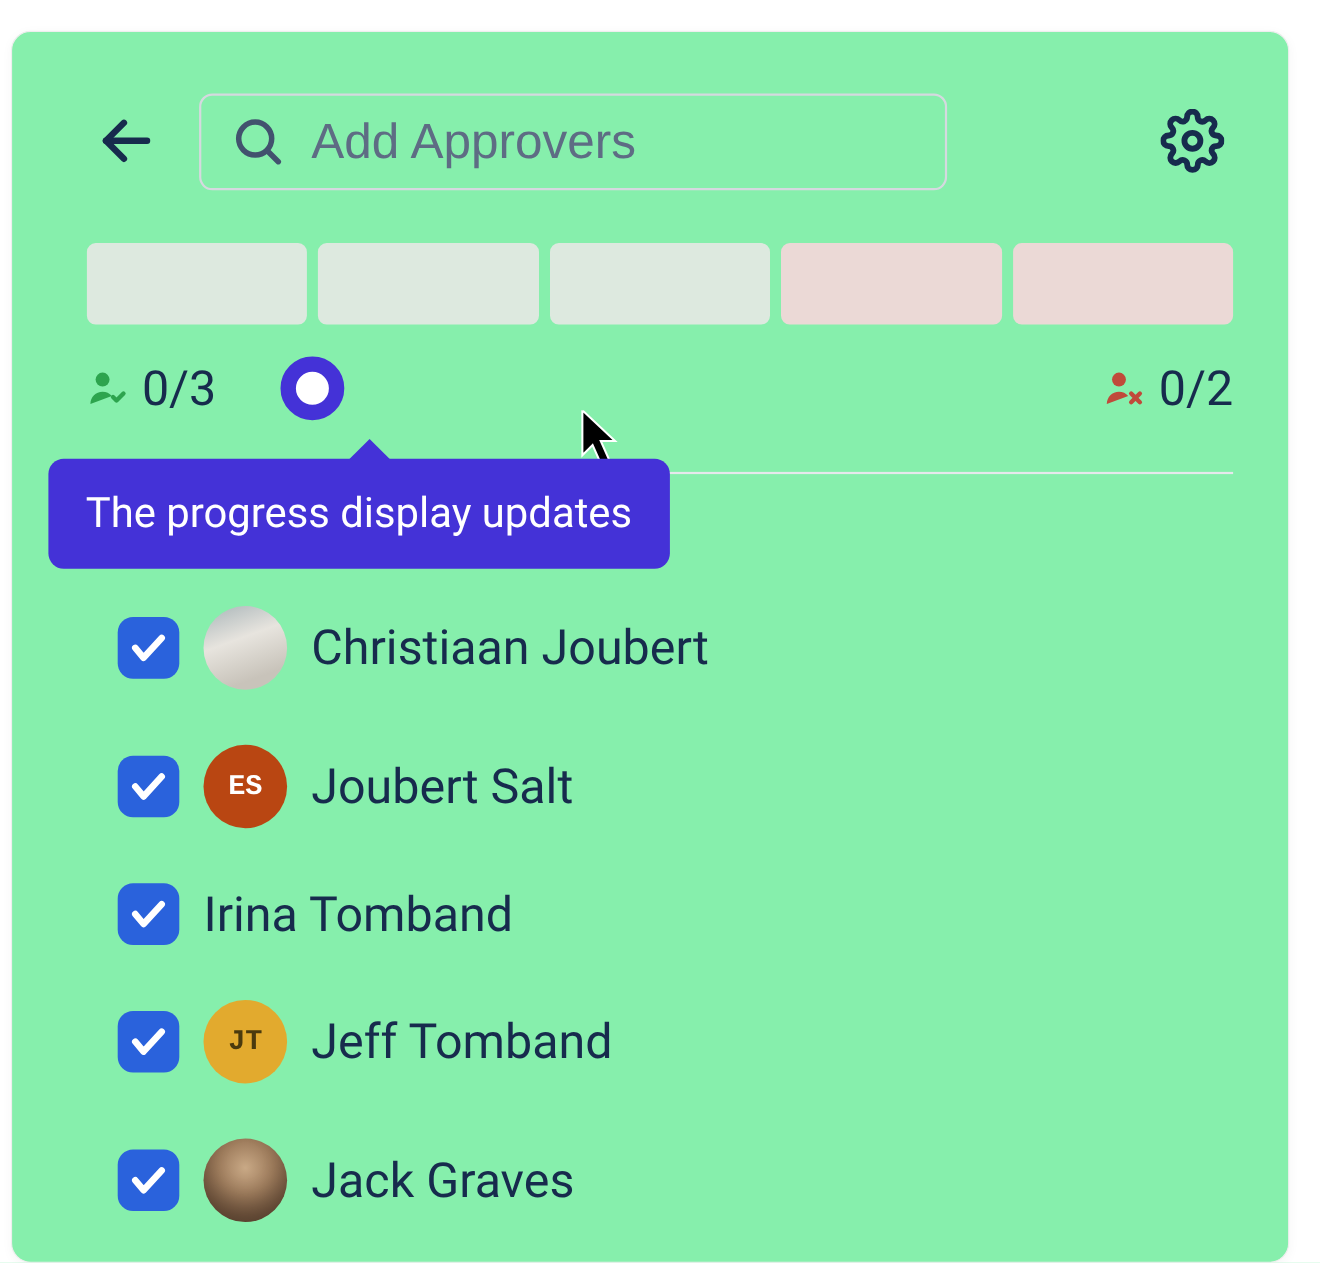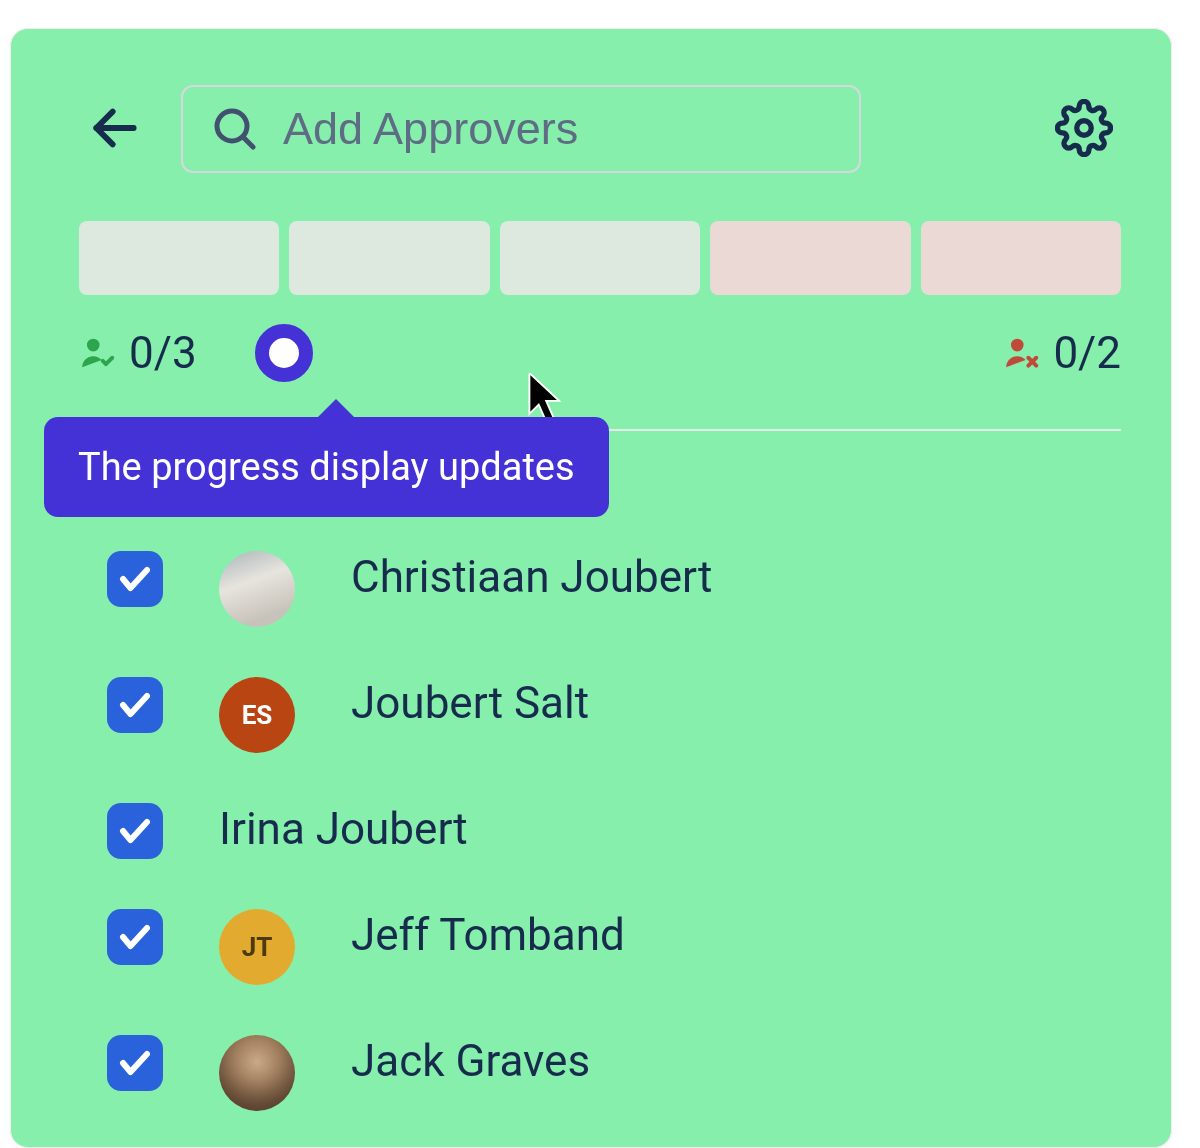--- a/index.html
+++ b/index.html
@@ -144,21 +144,22 @@
 
     .people-list {
       margin-top: 120px;
       display: flex;
       flex-direction: column;
       gap: 50px;
       padding-left: 28px;
     }
     .person-row {
       display: flex;
-      gap: 56px;
+      align-items: center;
+      gap: 22px;
     }
     .chk {
       width: 56px;
       height: 56px;
       background: #2a62dc;
       border-radius: 14px;
       display: flex;
       align-items: center;
       justify-content: center;
       color: #fff;
@@ -170,20 +171,21 @@
       height: 76px;
       border-radius: 50%;
       display: flex;
       align-items: center;
       justify-content: center;
       font-size: 26px;
       font-weight: 700;
       color: #fff;
       flex-shrink: 0;
       overflow: hidden;
+      font-family: Liberation Mono, monospace;
     }
     .avatar.photo1 { background: linear-gradient(160deg,#a9b5b9 0%, #e7e4de 40%, #c8c3ba 80%); }
     .avatar.photo2 { background: radial-gradient(circle at 50% 35%, #c9a986 0%, #9e7c5c 40%, #7a5b42 70%, #5d4430 100%); position: relative; }
     .avatar.photo2::after{ content:''; position:absolute; inset:0; border-radius:50%; box-shadow: inset 0 -18px 20px rgba(0,0,0,.2);}
     .avatar.es { background: #b94612; }
     .avatar.id { background: #4f39c7; }
     .avatar.jt { background: #e2aa2e; color:#4a3a0e;}
     .person-name {
       font-size: 44px;
       color: #172B4D;
@@ -276,21 +278,21 @@
       <div class="avatar es">ES</div>
       <div class="person-name">Joubert Salt</div>
     </div>
 
     <div class="person-row">
       <div class="chk">
         <svg width="36" height="36" viewBox="0 0 24 24" fill="none" stroke="currentColor" stroke-width="4" stroke-linecap="round" stroke-linejoin="round">
             <polyline points="4 12 9 18 20 6"></polyline>
           </svg>
       </div>
-      <div class="person-name">Irina Joubert</div>
+      <div class="person-name">Irina Tomband</div>
     </div>
 
     <div class="person-row">
       <div class="chk">
         <svg width="36" height="36" viewBox="0 0 24 24" fill="none" stroke="currentColor" stroke-width="4" stroke-linecap="round" stroke-linejoin="round">
             <polyline points="4 12 9 18 20 6"></polyline>
           </svg>
       </div>
       <div class="avatar jt">JT</div>
       <div class="person-name">Jeff Tomband</div>

